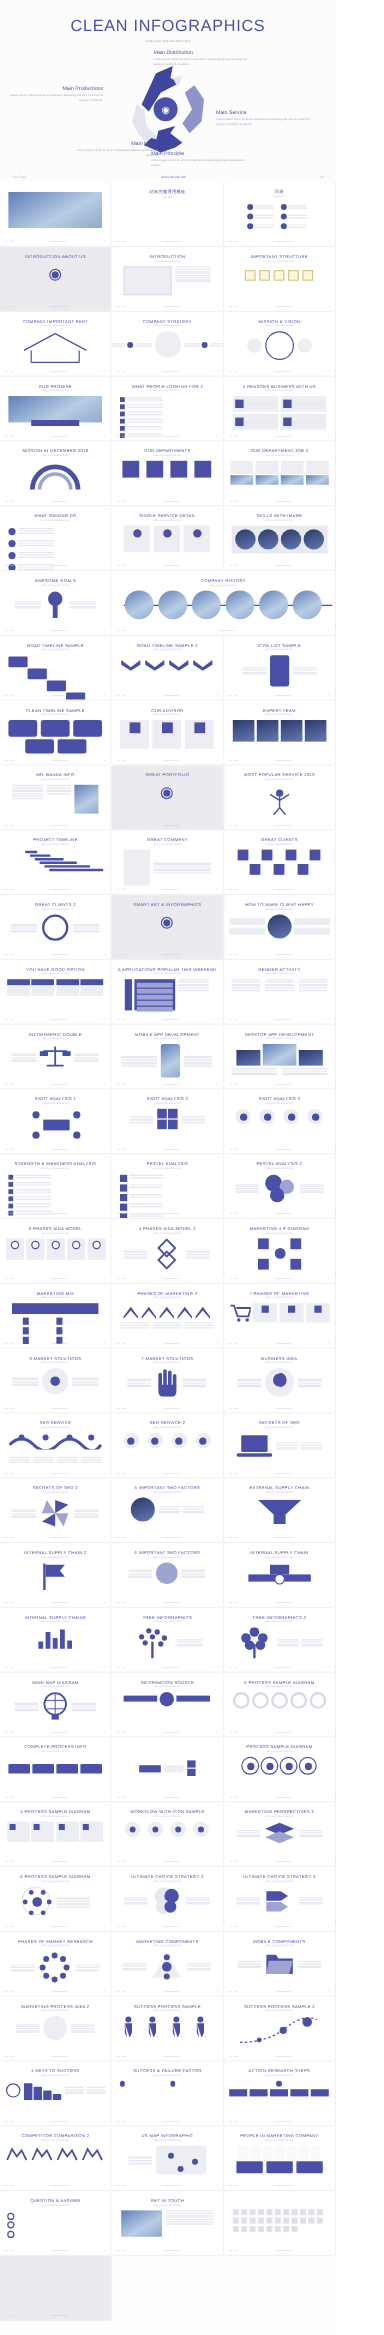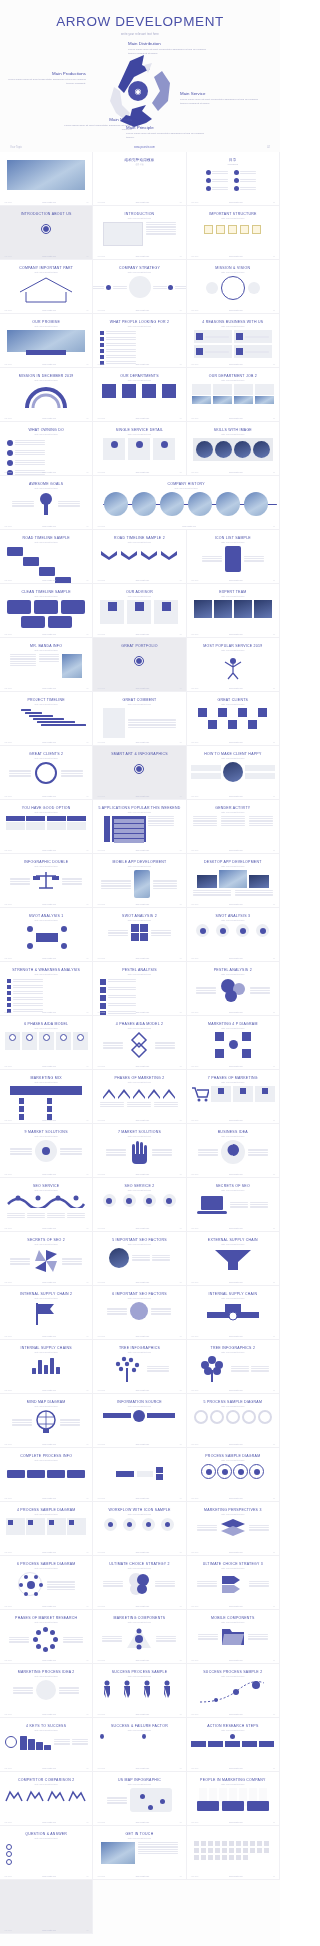--- a/index.html
+++ b/index.html
@@ -74,21 +74,21 @@
   .txtblock { display:flex; flex-direction:column; gap:.8px; }
   .txtblock i { display:block; background:#e6e7f0; height:.9px; border-radius:1px; }
 
   
   .iconsheet { width:280px; background:#fdfdfd; padding:16px 0 6px; }
 </style>
 </head>
 <body>
 
 <div class="hero">
-  <div class="hero-title">ARROW DEVELOPMENT</div>
+  <div class="hero-title">CLEAN INFOGRAPHICS</div>
   <div class="hero-sub">write your relevant text here</div>
 
   <div class="hero-stage">
     <svg class="arrow-ring" viewBox="0 0 82 78">
       <path d="M30 8 L44 2 L42 12 L50 16 L34 24 L24 40 L18 34 Z" fill="#3f46a0"></path>
       <path d="M20 38 L14 34 L10 48 L16 60 L26 68 L30 60 L22 52 Z" fill="#e3e4ee"></path>
       <path d="M26 62 L20 68 L34 74 L46 70 L42 62 L34 64 Z" fill="#3f46a0"></path>
       <path d="M46 70 L52 66 L42 58 L46 52 L32 56 L30 64 Z" fill="#3f46a0"></path>
       <path d="M54 24 L62 18 L70 30 L68 48 L58 58 L52 50 L60 38 Z" fill="#8e94c9"></path>
       <path d="M44 12 L52 10 L48 20 Z" fill="#e3e4ee"></path>

